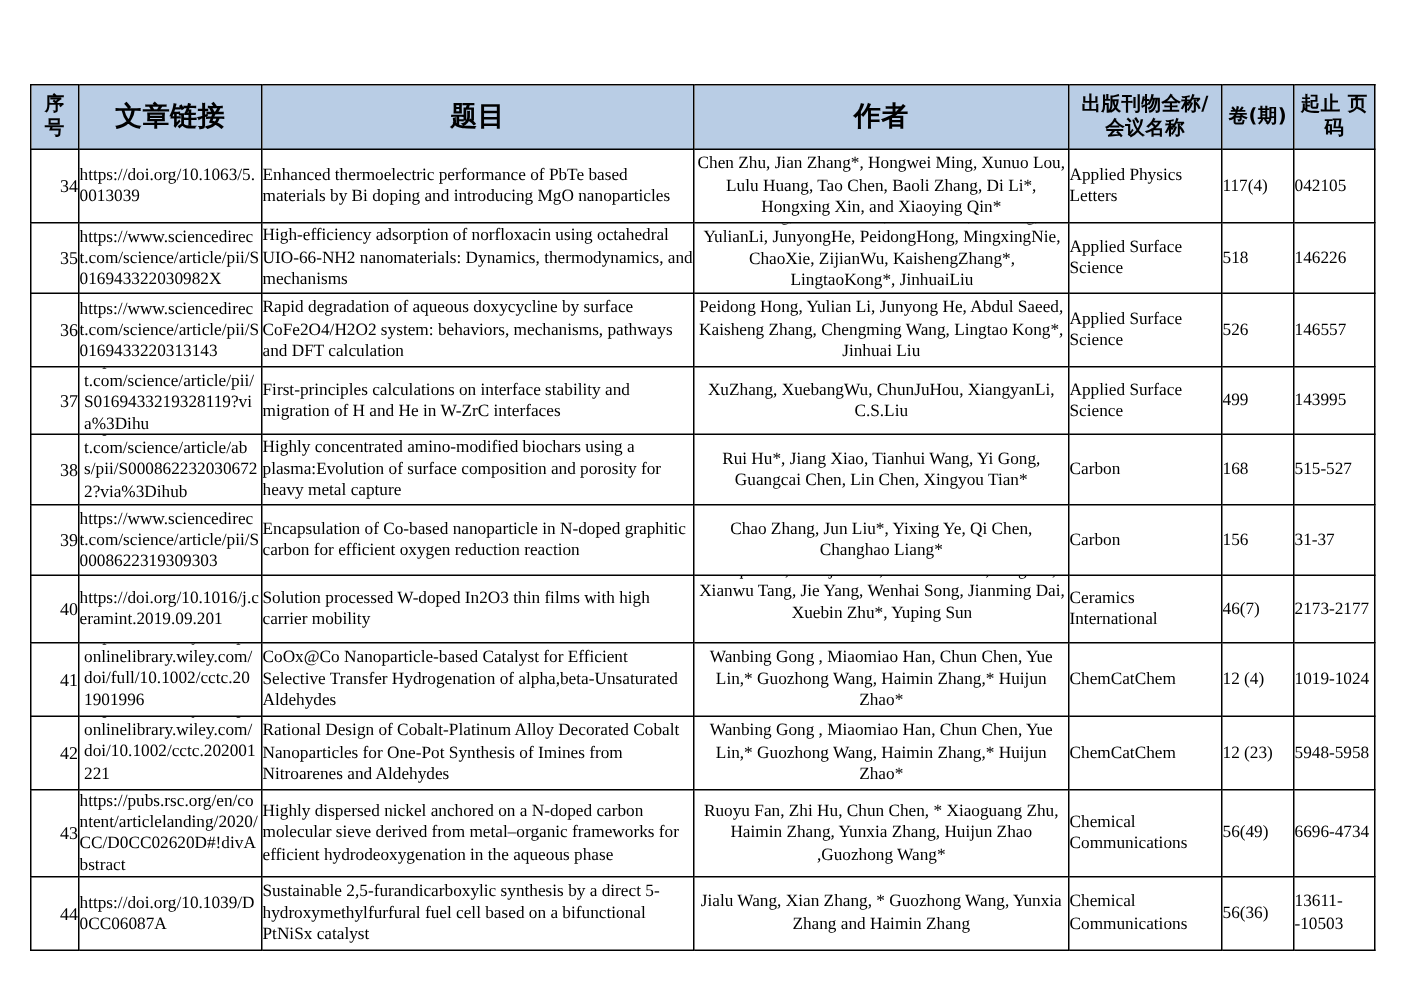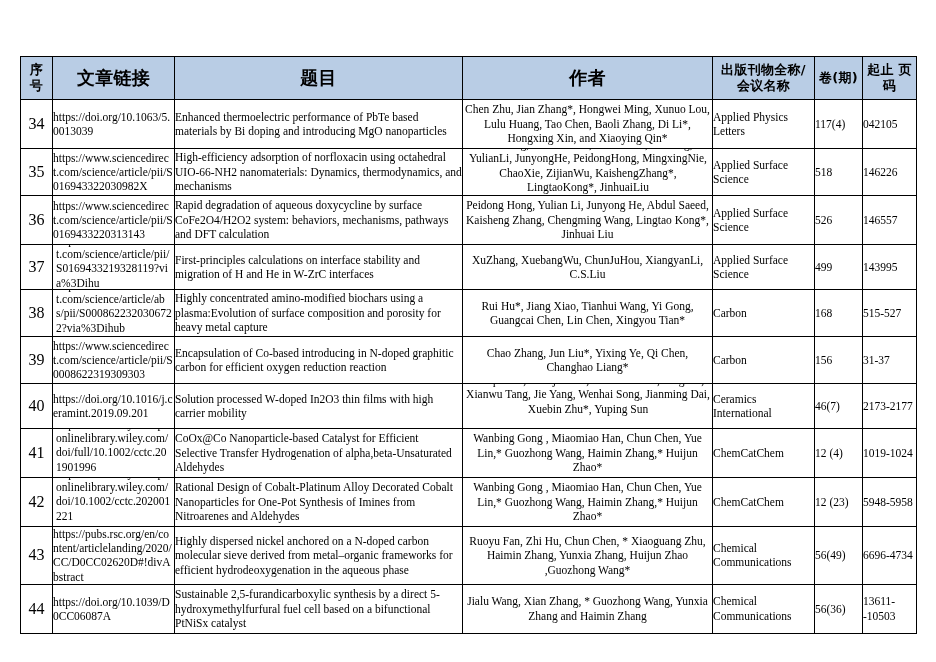--- a/index.html
+++ b/index.html
@@ -66,22 +66,22 @@
     letter-spacing: 0.3px;
   }
   thead th.hdr-narrow { font-size: 13px; }
 
   
   tbody td {
     font-size: 11.5px;
     line-height: 14.4px;
   }
   td.seq {
-    text-align: center;
-    font-size: 16px;
+    text-align: right;
+    font-size: 12px;
   }
   td.link {
     padding: 2px 1px 2px 3px;
     vertical-align: top;
     word-break: break-all;
     line-height: 14.2px;
   }
   td.title {
     padding: 2px 3px 2px 4px;
     vertical-align: top;
@@ -212,21 +212,21 @@
           <td class="title">Highly concentrated amino-modified biochars using a plasma:Evolution of surface composition and porosity for heavy metal capture</td>
           <td class="author">Rui Hu*, Jiang Xiao, Tianhui Wang, Yi Gong, Guangcai Chen, Lin Chen, Xingyou Tian*</td>
           <td class="journal">Carbon</td>
           <td class="vol">168</td>
           <td class="pages">515-527</td>
         </tr>
 
         <tr class="r39">
           <td class="seq">39</td>
           <td class="link">https://www.sciencedirect.com/science/article/pii/S0008622319309303</td>
-          <td class="title">Encapsulation of Co-based introducing in N-doped graphitic carbon for efficient oxygen reduction reaction</td>
+          <td class="title">Encapsulation of Co-based nanoparticle in N-doped graphitic carbon for efficient oxygen reduction reaction</td>
           <td class="author">Chao Zhang, Jun Liu*, Yixing Ye, Qi Chen, Changhao Liang*</td>
           <td class="journal">Carbon</td>
           <td class="vol">156</td>
           <td class="pages">31-37</td>
         </tr>
 
         <tr class="r40">
           <td class="seq">40</td>
           <td class="link">https://doi.org/10.1016/j.ceramint.2019.09.201</td>
           <td class="title">Solution processed W-doped In2O3 thin films with high carrier mobility</td>

